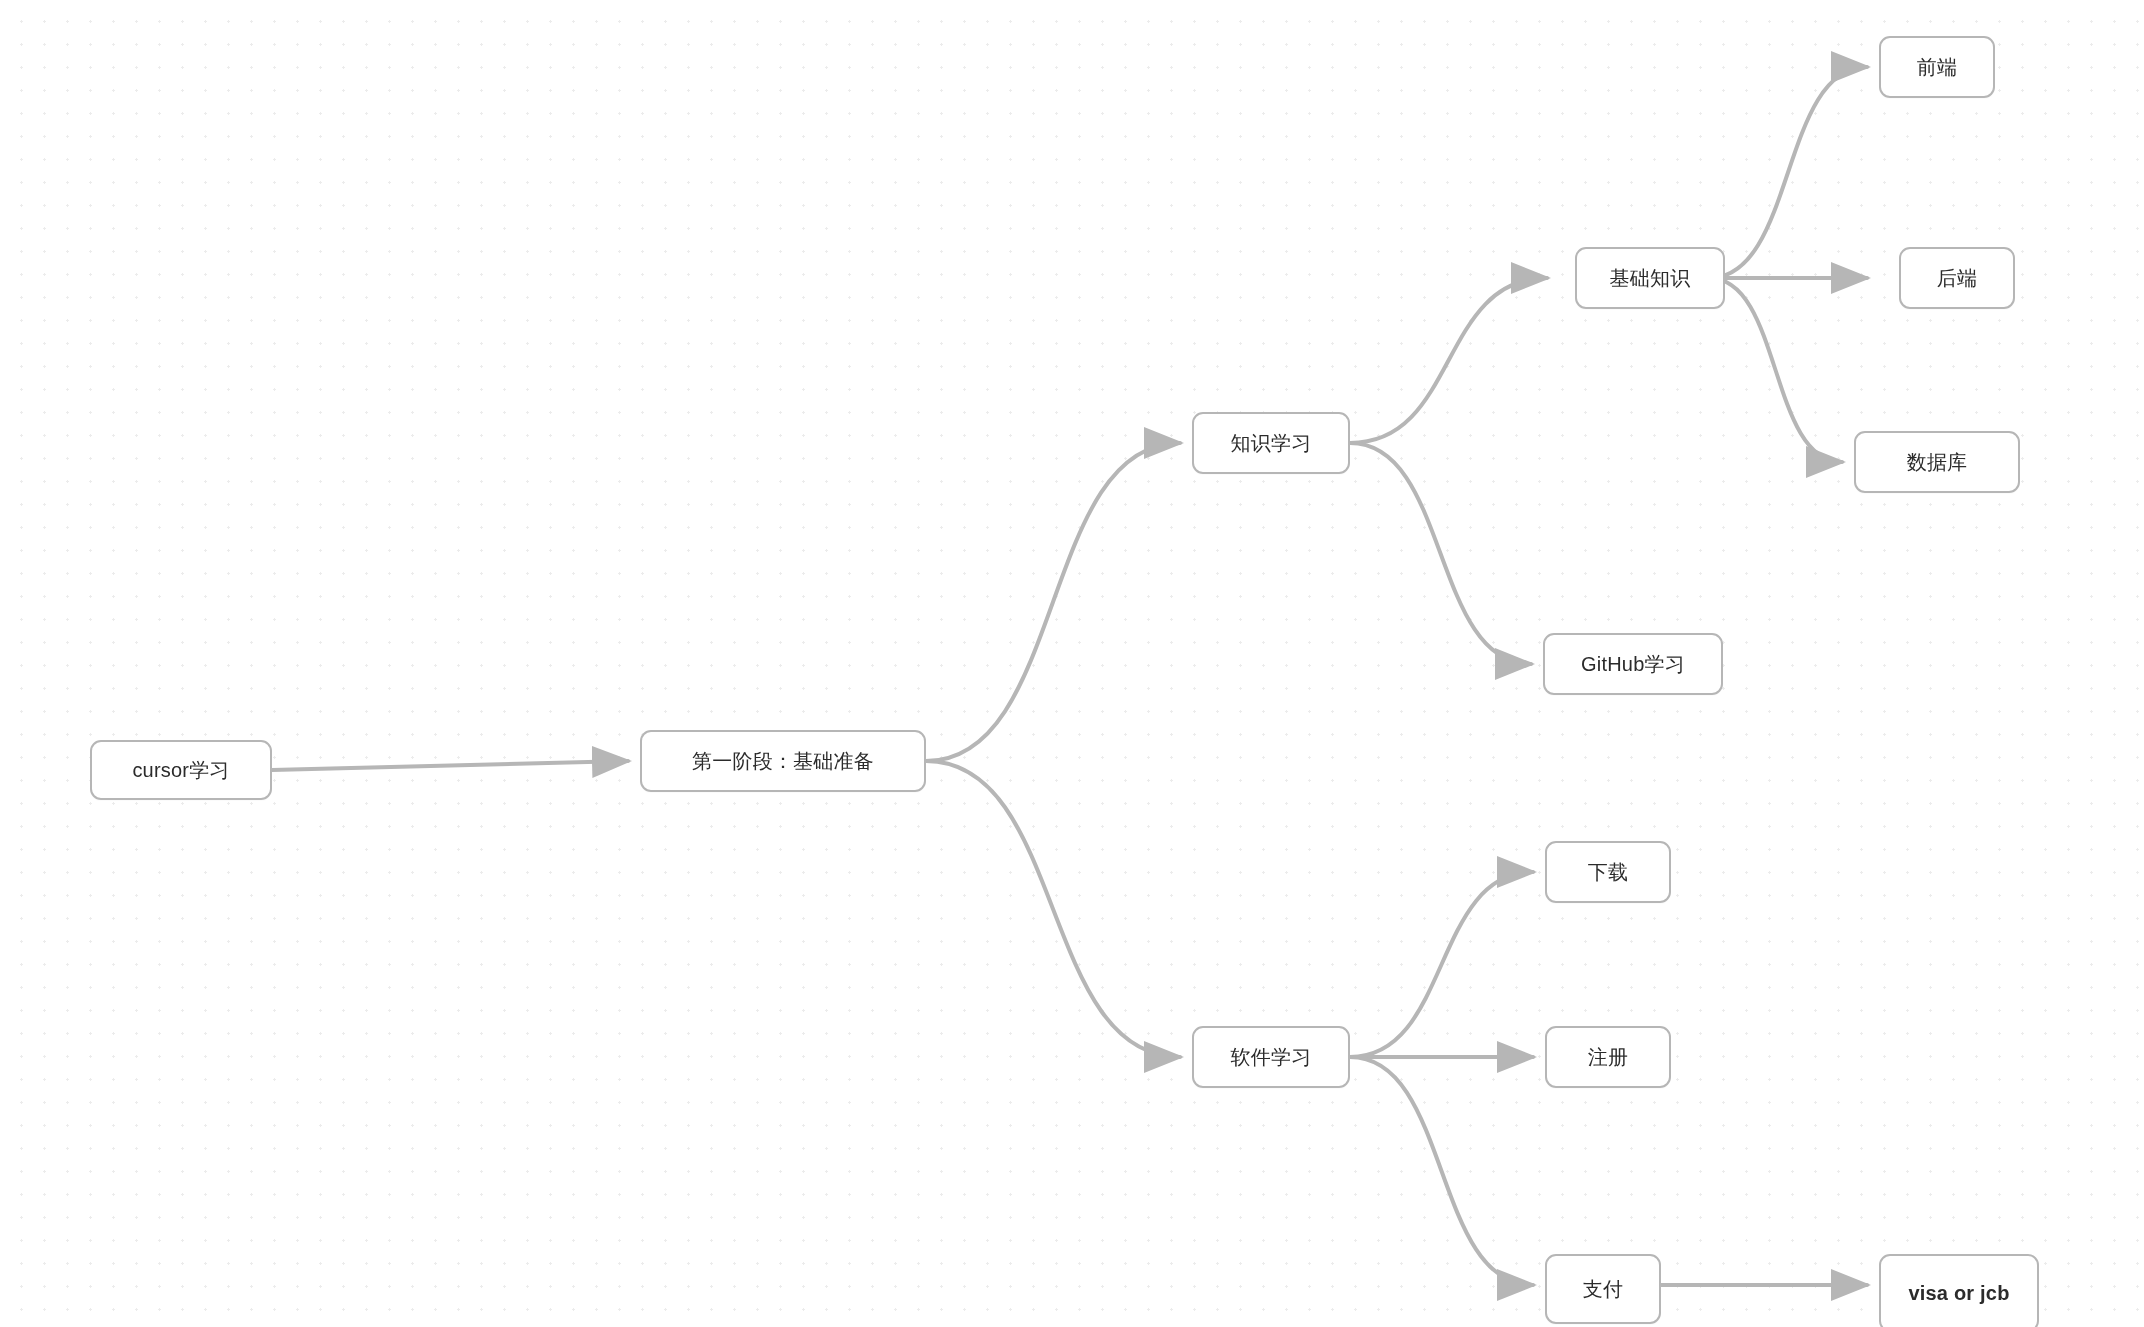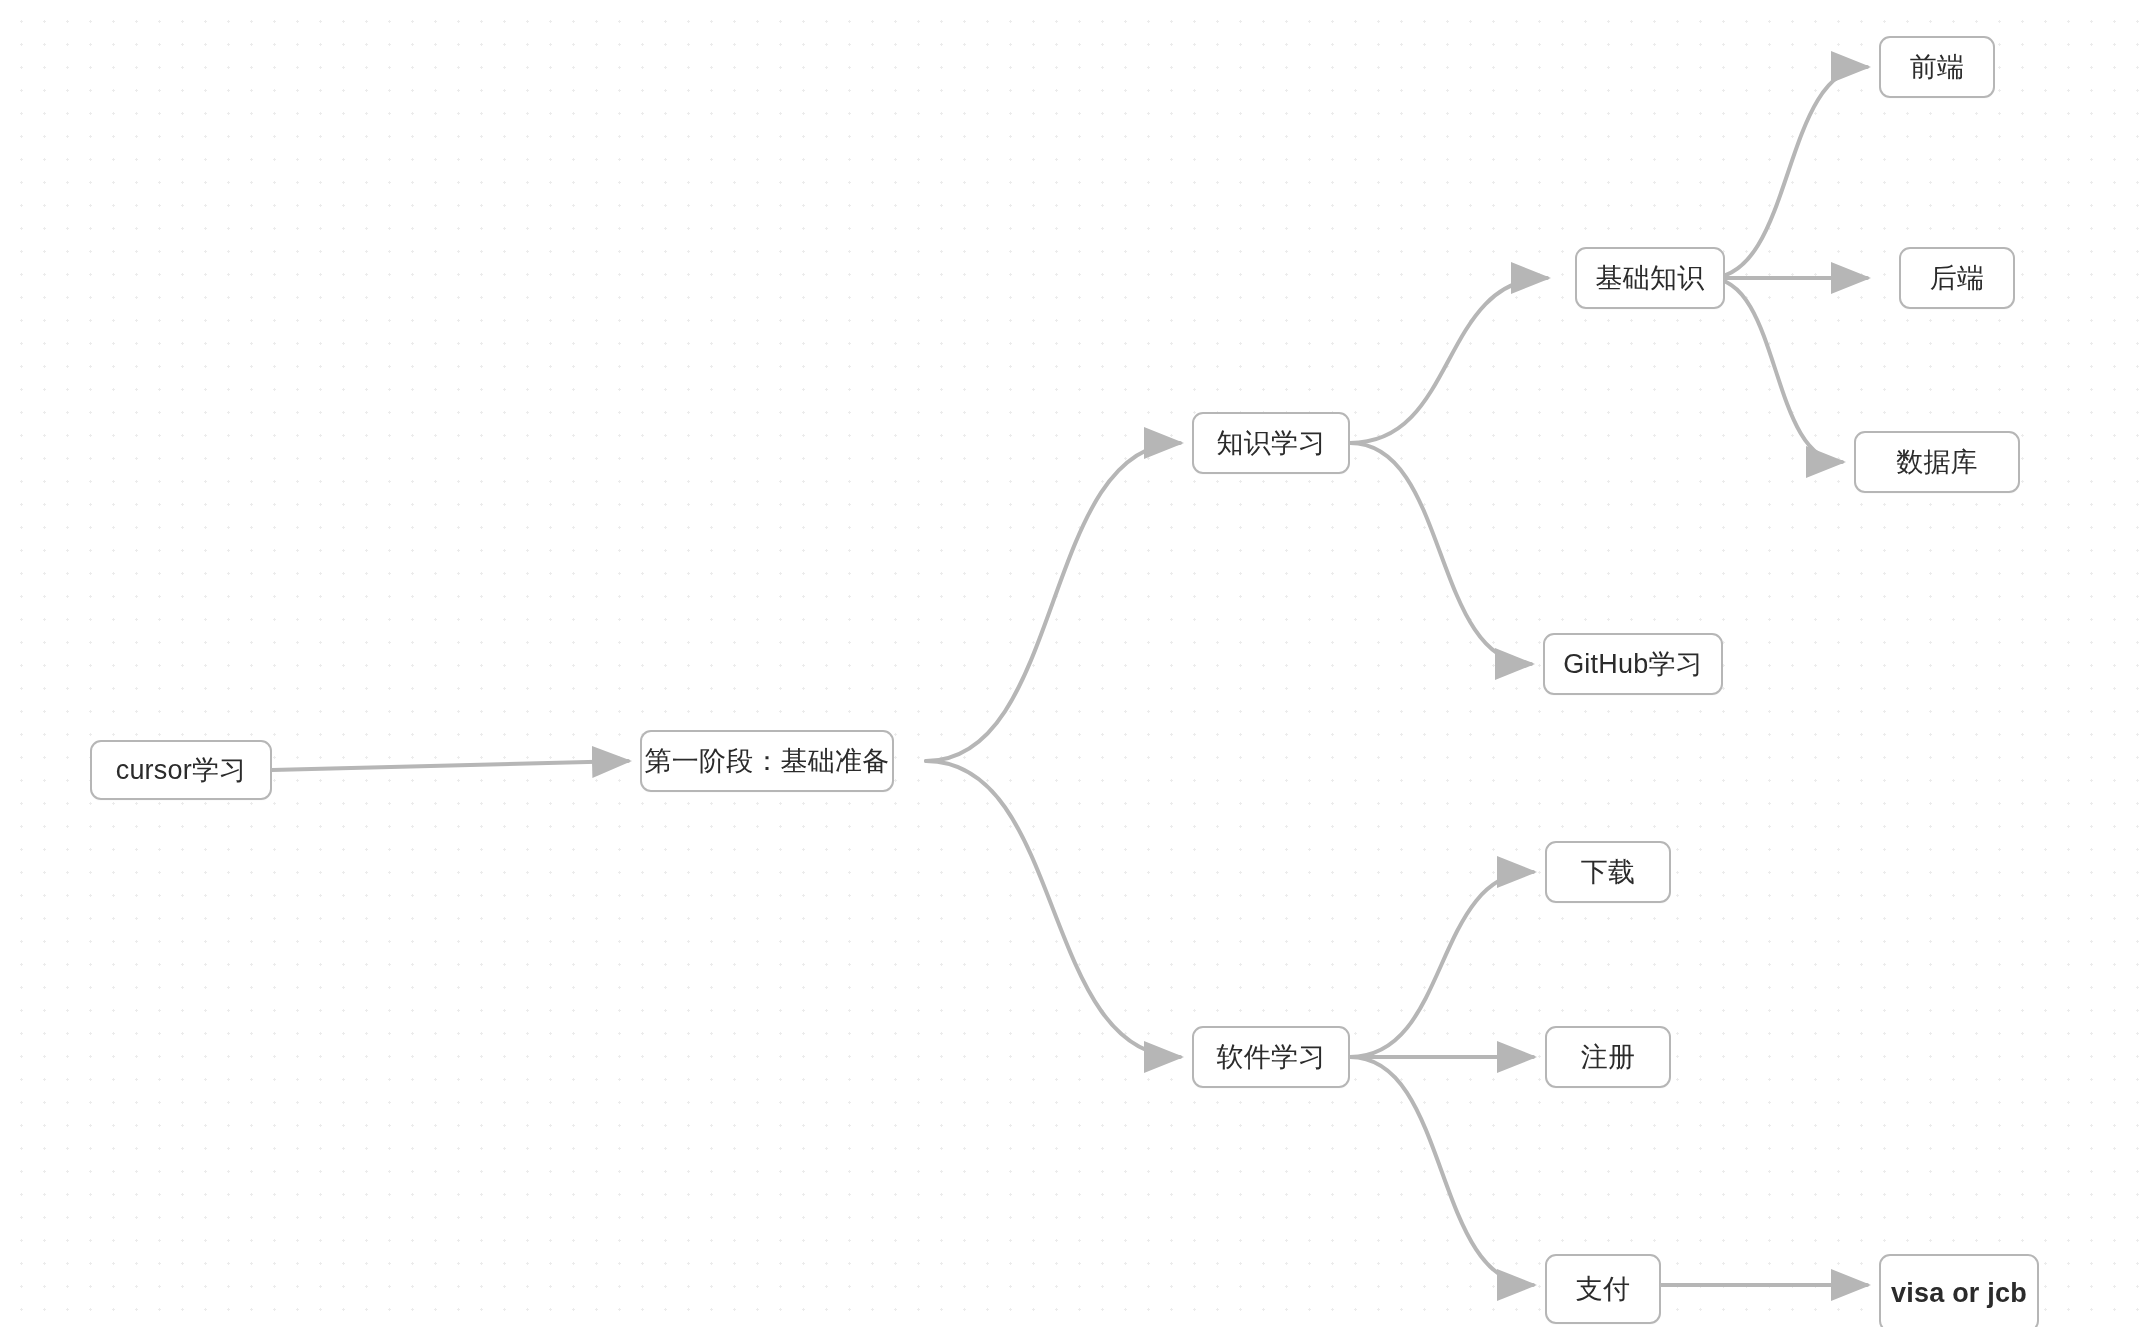--- a/index.html
+++ b/index.html
@@ -30,21 +30,21 @@
   .node {
     position: absolute;
     box-sizing: border-box;
     background: #ffffff;
     border: 2px solid #b6b6b6;
     border-radius: 11px;
     display: flex;
     align-items: center;
     justify-content: center;
     color: #2b2b2b;
-    font-size: 27px;
+    font-size: 20px;
     line-height: 1;
     letter-spacing: 0.2px;
     white-space: nowrap;
     box-shadow: 0 1px 1px rgba(0,0,0,0.02);
   }
   .node-label {
     display: block;
   }
 </style>
 </head>
@@ -69,21 +69,21 @@
         <path d="M1350,1057 C1450.65,1057 1432.35,872 1533,872" fill="none" stroke="#b6b6b6" stroke-width="4" stroke-linecap="round" marker-end="url(#arrow)"></path>
         <path d="M1350,1057 L1533,1057" fill="none" stroke="#b6b6b6" stroke-width="4" stroke-linecap="round" marker-end="url(#arrow)"></path>
         <path d="M1350,1057 C1450.65,1057 1432.35,1285 1533,1285" fill="none" stroke="#b6b6b6" stroke-width="4" stroke-linecap="round" marker-end="url(#arrow)"></path>
         <path d="M1661,1285 L1867,1285" fill="none" stroke="#b6b6b6" stroke-width="4" stroke-linecap="round" marker-end="url(#arrow)"></path>
       </g>
   </svg>
   <div id="node-group">
       <div class="node" style="left: 90px; top: 740px; width: 182px; height: 60px;">
         <span class="node-label">cursor学习</span>
       </div>
-      <div class="node" style="left: 640px; top: 730px; width: 254px; height: 62px;">
+      <div class="node" style="left: 640px; top: 730px; width: 286px; height: 62px;">
         <span class="node-label">第一阶段：基础准备</span>
       </div>
       <div class="node" style="left: 1192px; top: 412px; width: 158px; height: 62px;">
         <span class="node-label">知识学习</span>
       </div>
       <div class="node" style="left: 1192px; top: 1026px; width: 158px; height: 62px;">
         <span class="node-label">软件学习</span>
       </div>
       <div class="node" style="left: 1559px; top: 247px; width: 150px; height: 62px; margin-left: 16px;">
         <span class="node-label">基础知识</span>

